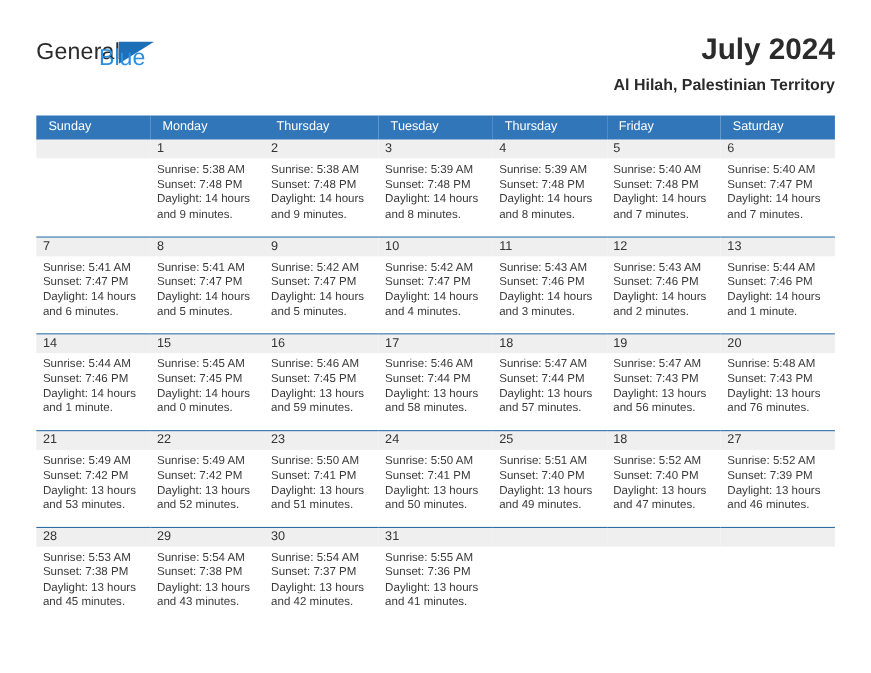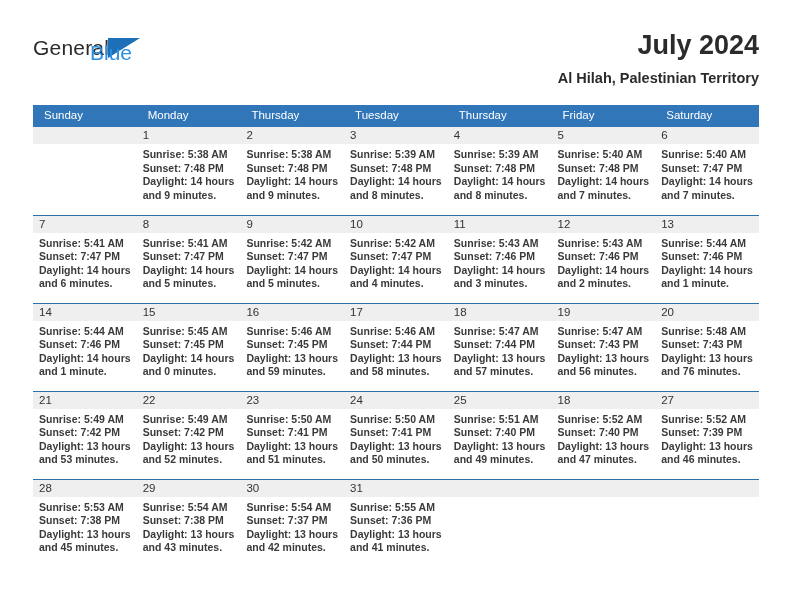--- a/index.html
+++ b/index.html
@@ -125,21 +125,20 @@
     color: #333333;
   }
   .daynum-band.empty {
     color: transparent;
   }
   .cellbody {
     padding: 4px 6px 0 6px;
     font-size: 10.5px;
     line-height: 13.6px;
     color: #3a3a3a;
-    font-weight: bold;
   }
   .cellbody div {
     white-space: nowrap;
   }
 </style>
 </head>
 <body>
 
 <div class="page">
 

